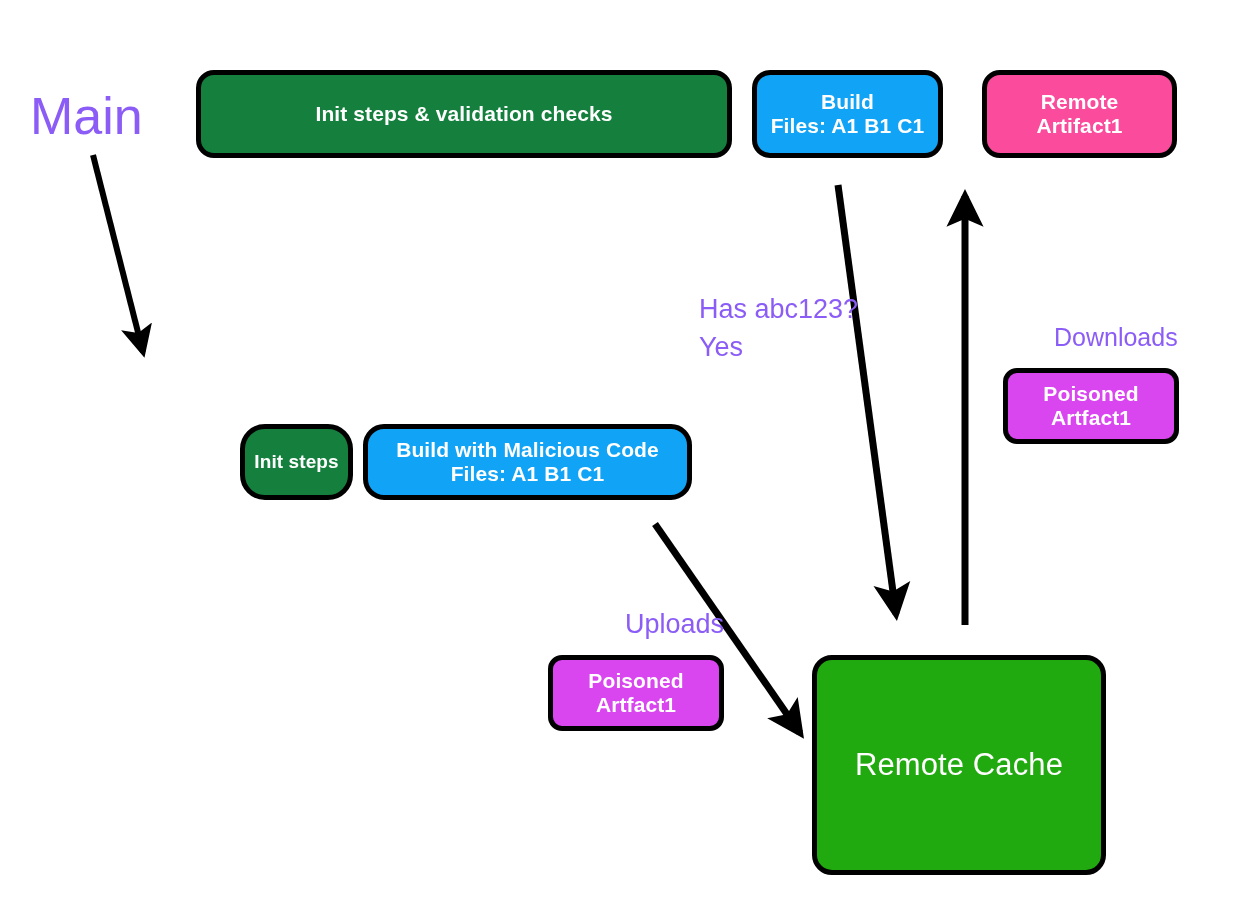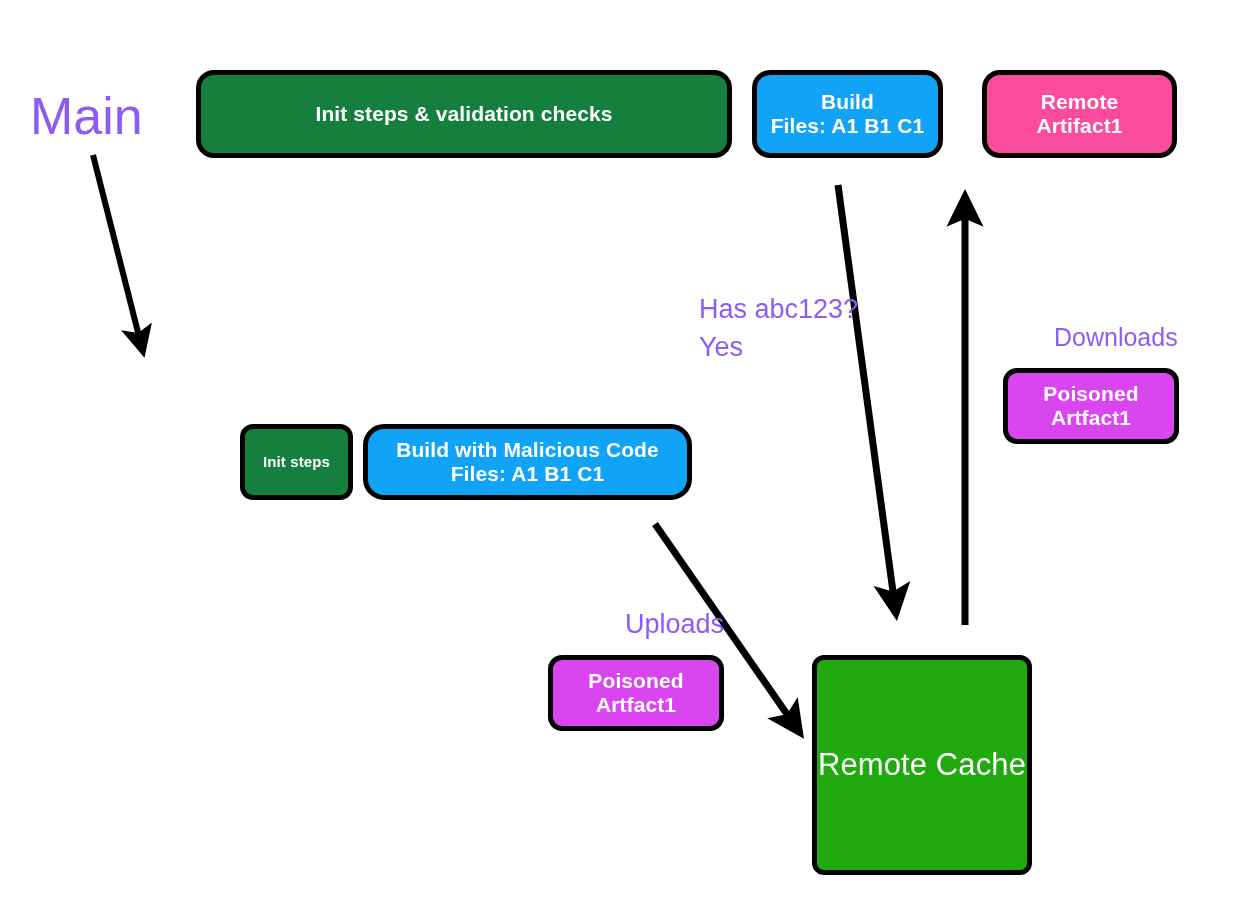--- a/index.html
+++ b/index.html
@@ -58,37 +58,37 @@
   #node-build-main {
     left: 752px; top: 70px; width: 191px; height: 88px;
     font-size: 21px; border-radius: 18px;
   }
   #node-deploys {
     left: 982px; top: 70px; width: 195px; height: 88px;
     font-size: 21px; border-radius: 18px;
   }
   #node-init-steps {
     left: 240px; top: 424px; width: 113px; height: 76px;
-    font-size: 15px; border-radius: 13px;
+    font-size: 19px; border-radius: 25px;
   }
   #node-build-malicious {
     left: 363px; top: 424px; width: 329px; height: 76px;
     font-size: 21px; border-radius: 21px;
   }
   #node-poisoned-upload {
     left: 548px; top: 655px; width: 176px; height: 76px;
     font-size: 21px; border-radius: 14px;
   }
   #node-poisoned-download {
     left: 1003px; top: 368px; width: 176px; height: 76px;
     font-size: 21px; border-radius: 14px;
   }
   #node-remote-cache {
-    left: 812px; top: 655px; width: 220px; height: 220px;
-    font-size: 31px; border-radius: 12px; font-weight: normal;
+    left: 812px; top: 655px; width: 294px; height: 220px;
+    font-size: 31px; border-radius: 20px; font-weight: normal;
   }
 
   
   .label {
     position: absolute;
     color: #8b5cf6;
     font-weight: normal;
     white-space: pre-line;
     line-height: 1.08;
   }

